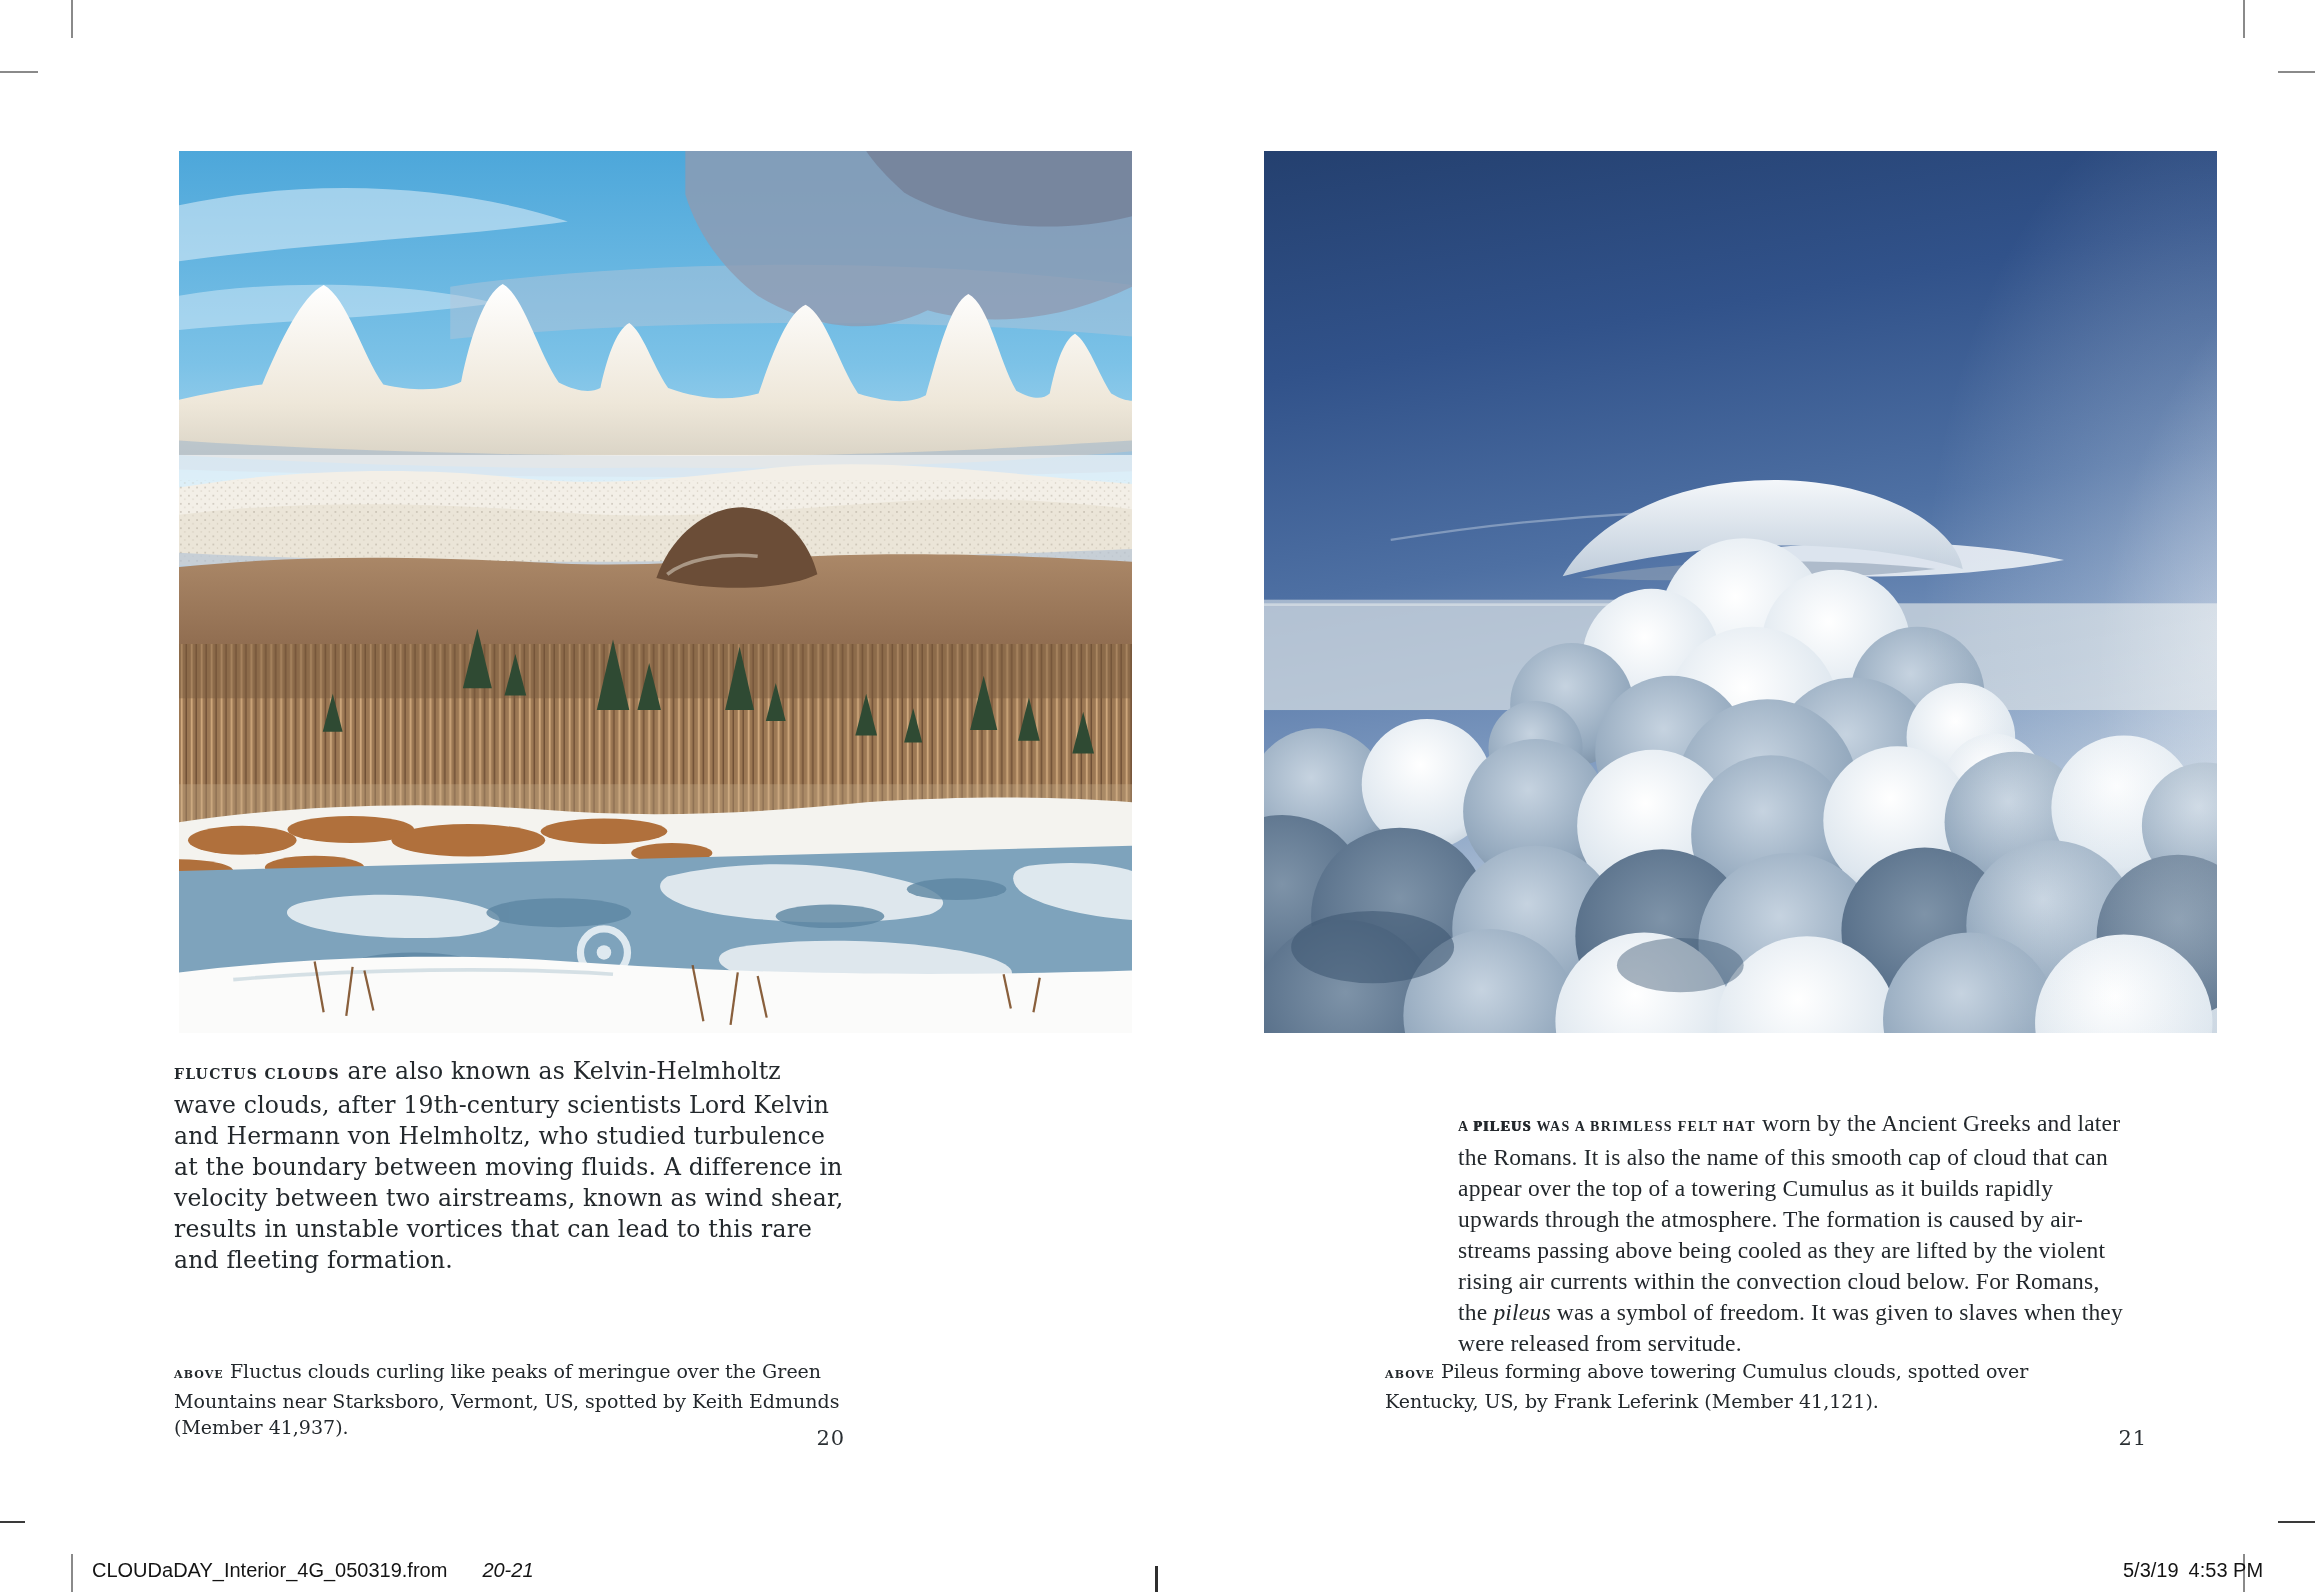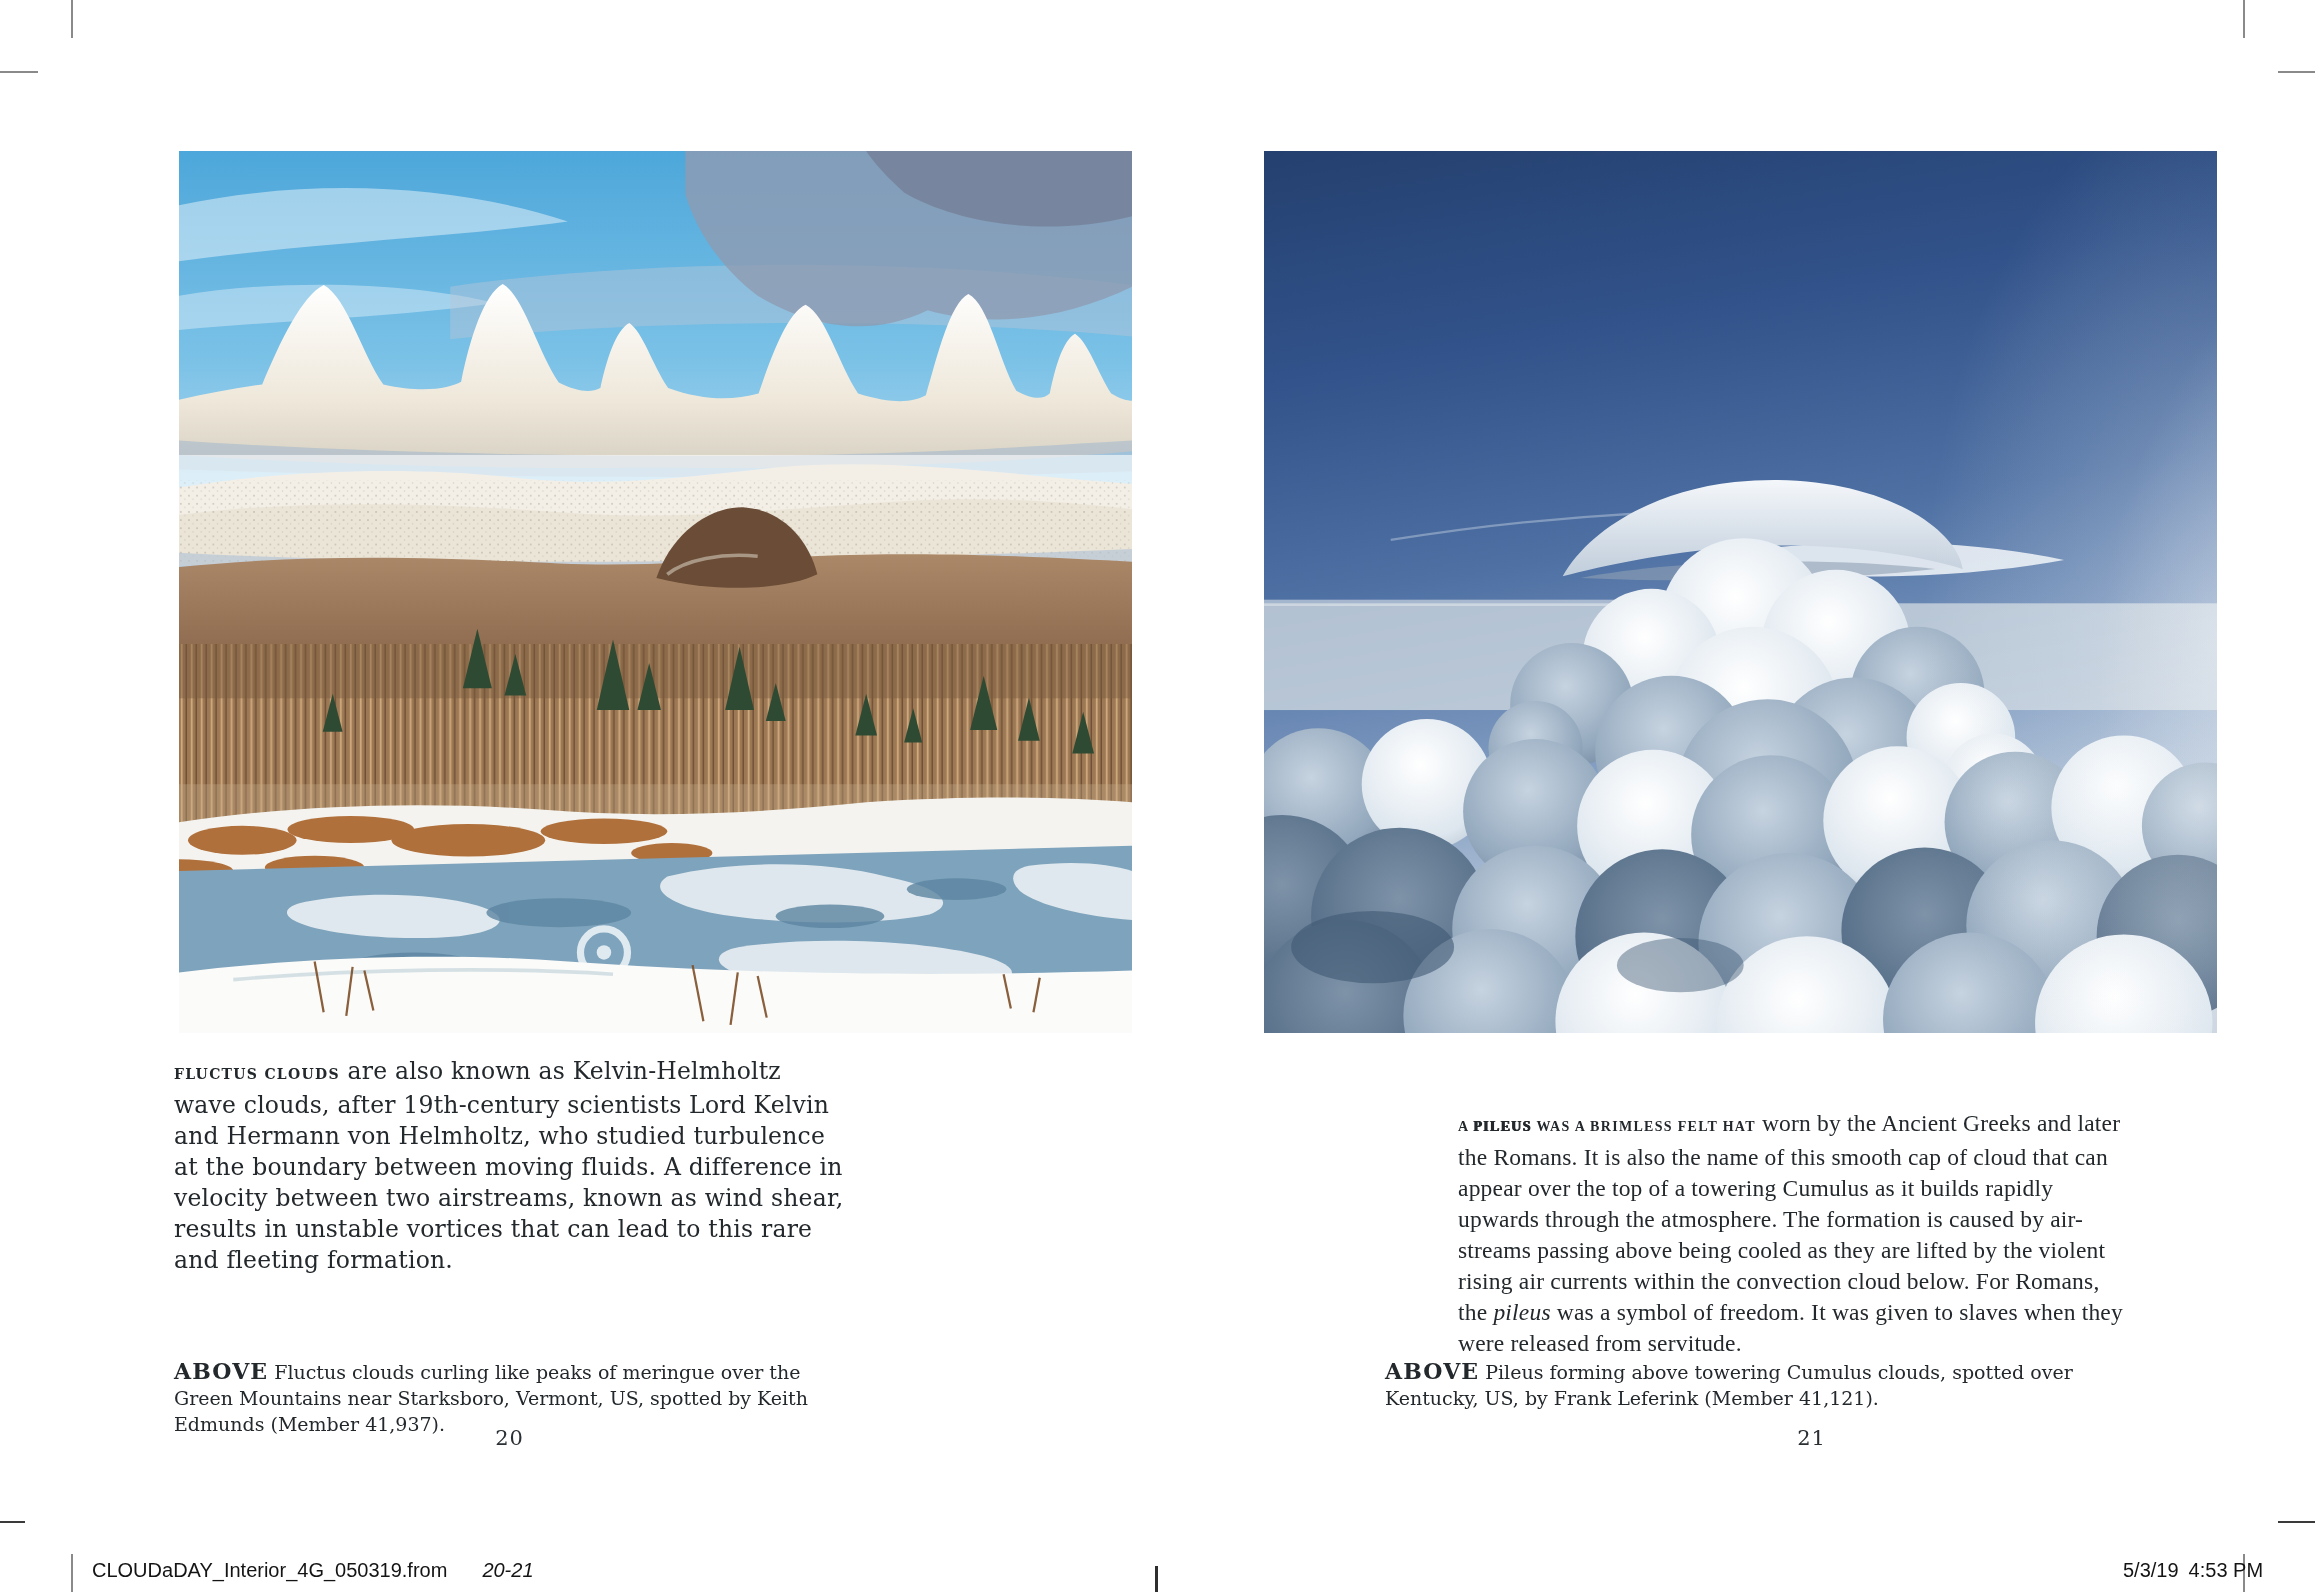--- a/index.html
+++ b/index.html
@@ -30,22 +30,22 @@
     letter-spacing:0.2px;color:#23282c;}
   .body-left{left:174px;top:1056px;}
   .body-right{left:1458px;top:1108px;font-family:Liberation Serif, serif;}
   .body-text p{margin:0;}
   .lead{font-weight:bold;font-size:14px;letter-spacing:1.3px;}
   .lead-x{text-shadow:0.5px 0 0 currentColor,-0.5px 0 0 currentColor;}
   .it{font-style:italic;}
   .caption{position:absolute;width:689px;font-size:19px;line-height:26px;color:#23282c;}
   .caption-left{left:174px;top:1339px;}
   .caption-right{left:1385px;top:1339px;}
-  .cap-label{font-weight:bold;font-size:22px;letter-spacing:1.1px;}
-  .pagenum{position:absolute;top:1426px;width:671px;text-align:center;
+  .cap-label{font-weight:bold;font-size:11px;letter-spacing:1.1px;}
+  .pagenum{position:absolute;top:1426px;width:671px;text-align:right;
     font-size:21px;letter-spacing:0.9px;color:#2a2f33;}
   .pagenum-left{left:174px;}
   .pagenum-right{left:1476px;}
   
   .footer-item{position:absolute;top:1559px;font-family:"Liberation Sans",sans-serif;
     font-size:20px;color:#141414;white-space:nowrap;}
   .footer-left{left:92px;}
   .footer-right{left:2123px;}
   .footer-gap-lg{margin-left:35px;font-style:italic;}
   .footer-gap-sm{margin-left:10px;}

